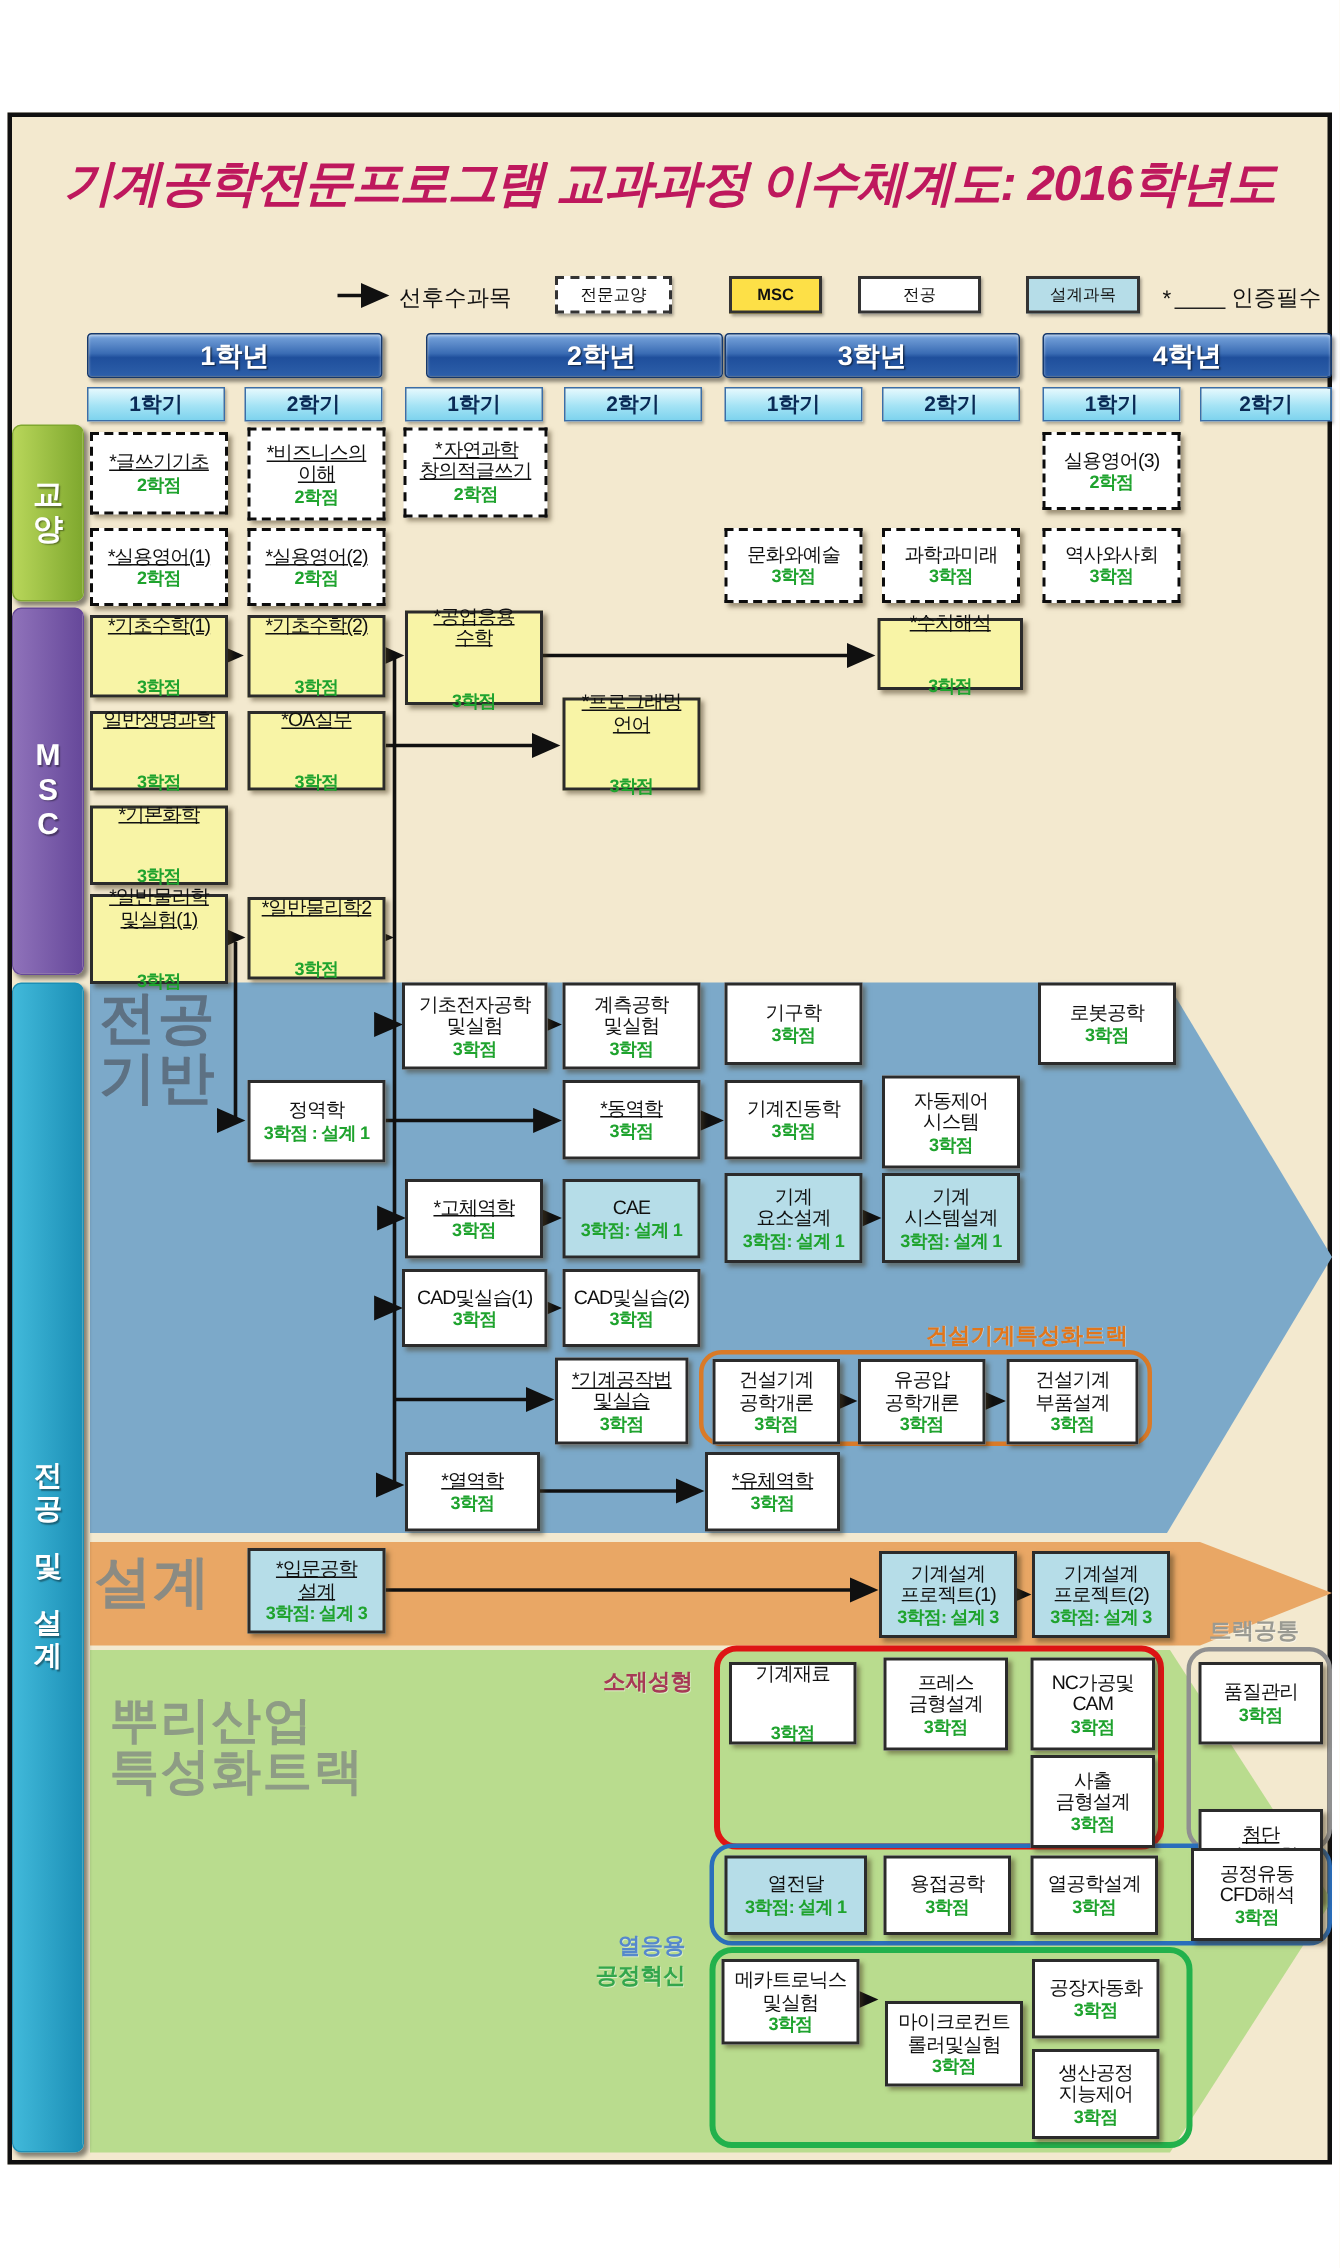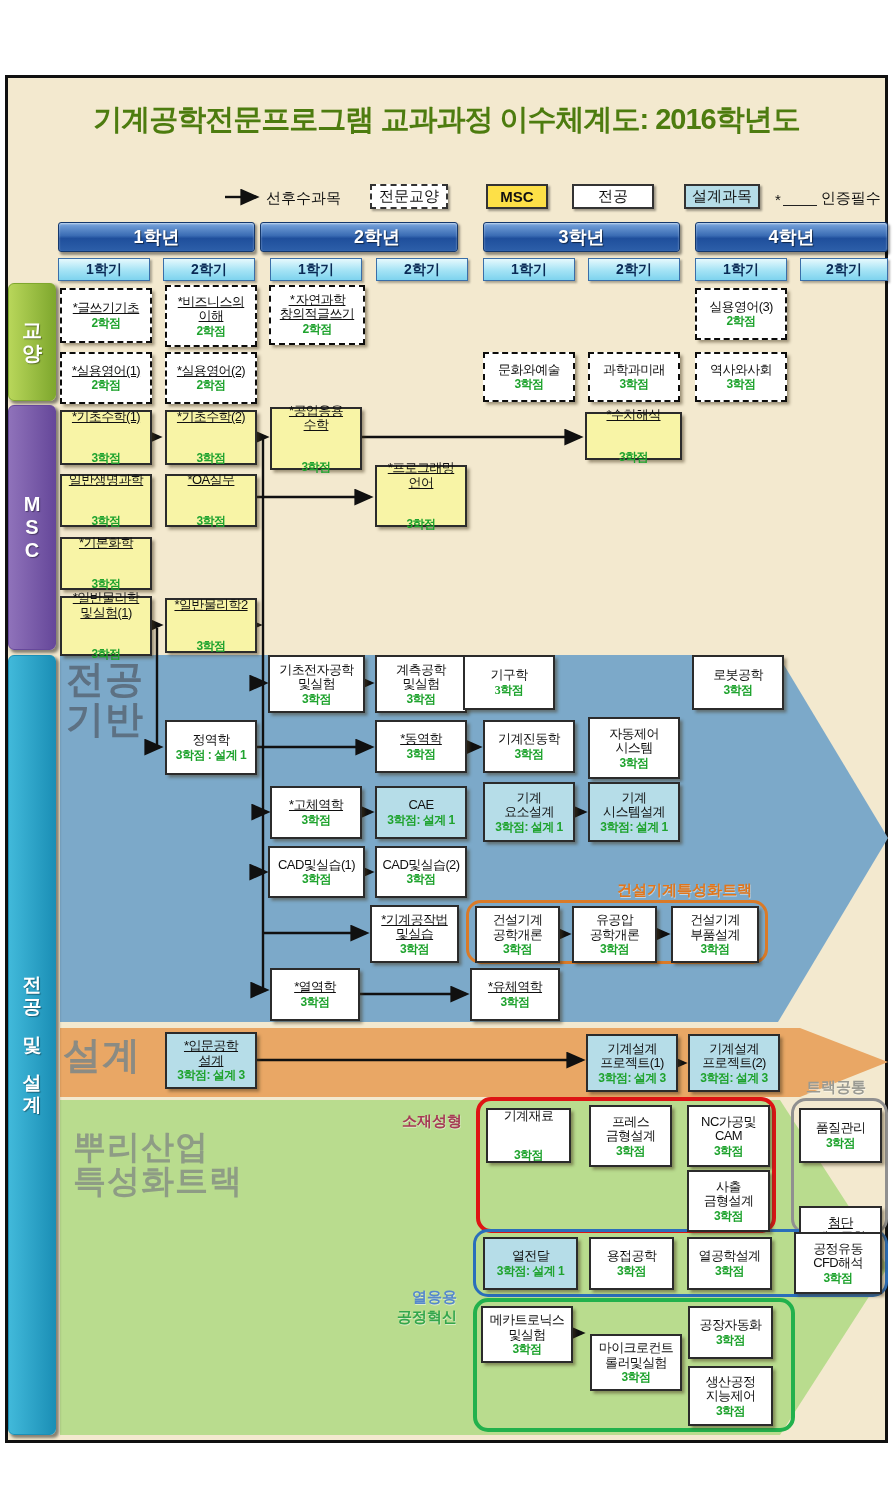--- a/index.html
+++ b/index.html
@@ -1,25 +1,25 @@
 <!DOCTYPE html>
 <html><head>
 <meta charset="utf-8">
 <style>
   html,body{margin:0;padding:0;background:#fff;}
   #canvas{position:relative;width:893px;height:1512px;background:#ffffff;overflow:hidden;
           font-family:"Liberation Sans","DejaVu Sans",sans-serif;}
   .frame{position:absolute;left:5px;top:75px;width:877px;height:1362px;
          background:#f3e9cf;border:3px solid #101010;z-index:0;}
   #page-title{position:absolute;left:0;top:100px;width:893px;text-align:center;
-         font-size:29px;font-weight:bold;color:#4d7c0f;z-index:6;letter-spacing:-1px;}
+         font-size:33px;font-weight:bold;color:#be185d;z-index:6;letter-spacing:-1px;font-style:italic;}
   
   .lg-text{position:absolute;top:189px;font-size:15px;color:#111;z-index:6;}
   .lgbox{position:absolute;top:184px;height:25px;box-sizing:border-box;display:flex;align-items:center;
-         justify-content:center;font-size:15px;color:#111;background:#fff;border:2px solid #333;
+         justify-content:center;font-size:11px;color:#111;background:#fff;border:2px solid #333;
          box-shadow:1.5px 1.5px 2px rgba(0,0,0,.35);z-index:6;}
   .lgbox.ge{border-style:dashed;}
   .lgbox.msc{background:#fde047;font-weight:bold;}
   .lgbox.design{background:#b6dde8;}
   .star-legend{position:absolute;top:189px;left:775px;font-size:15px;color:#111;z-index:6;display:flex;align-items:flex-end;}
   .star-legend .bar{display:inline-block;width:34px;border-bottom:1.5px solid #222;height:13px;margin:0 4px 2px 2px;}
   
   .year{position:absolute;top:222px;height:30px;box-sizing:border-box;border:1px solid #15386c;border-radius:3px;
         background:linear-gradient(180deg,#7aa6dd 0%,#3a6cb4 45%,#1f4f9c 55%,#2d5fa9 100%);
         color:#fff;font-weight:bold;font-size:18px;display:flex;align-items:center;justify-content:center;
@@ -78,21 +78,21 @@
   <div class="star-legend">
     <span>*</span>
       <span class="bar"></span>
       <span>인증필수</span>
   </div>
 
   <div id="headers">
       <div class="year" style="left: 58px; width: 197px;">1학년</div>
       <div class="sem" style="left: 58px; width: 92px;">1학기</div>
       <div class="sem" style="left: 163px; width: 92px;">2학기</div>
-      <div class="year" style="left: 260px; width: 198px; padding-left: 36px;">2학년</div>
+      <div class="year" style="left: 284px; width: 198px; padding-left: 36px;">2학년</div>
       <div class="sem" style="left: 270px; width: 92px;">1학기</div>
       <div class="sem" style="left: 376px; width: 92px;">2학기</div>
       <div class="year" style="left: 483px; width: 197px;">3학년</div>
       <div class="sem" style="left: 483px; width: 92px;">1학기</div>
       <div class="sem" style="left: 588px; width: 92px;">2학기</div>
       <div class="year" style="left: 695px; width: 193px;">4학년</div>
       <div class="sem" style="left: 695px; width: 92px;">1학기</div>
       <div class="sem" style="left: 800px; width: 88px;">2학기</div>
     </div>
   <div id="sidebars">
@@ -260,21 +260,21 @@
       <div class="course major" style="left: 268px; top: 655px; width: 97px; height: 58px;">
         <span class="t">기초전자공학
 및실험</span>
         <span class="c">3학점</span>
       </div>
       <div class="course major" style="left: 375px; top: 655px; width: 92px; height: 58px;">
         <span class="t">계측공학
 및실험</span>
         <span class="c">3학점</span>
       </div>
-      <div class="course major" style="left: 463px; top: 655px; width: 92px; height: 55px; font-family: Liberation Serif, serif;">
+      <div class="course major" style="left: 483px; top: 655px; width: 92px; height: 55px;">
         <span class="t">기구학</span>
         <span class="c">3학점</span>
       </div>
       <div class="course major" style="left: 692px; top: 655px; width: 92px; height: 55px;">
         <span class="t">로봇공학</span>
         <span class="c">3학점</span>
       </div>
       <div class="course major" style="left: 375px; top: 720px; width: 92px; height: 53px;">
         <span class="t u">*동역학</span>
         <span class="c">3학점</span>

